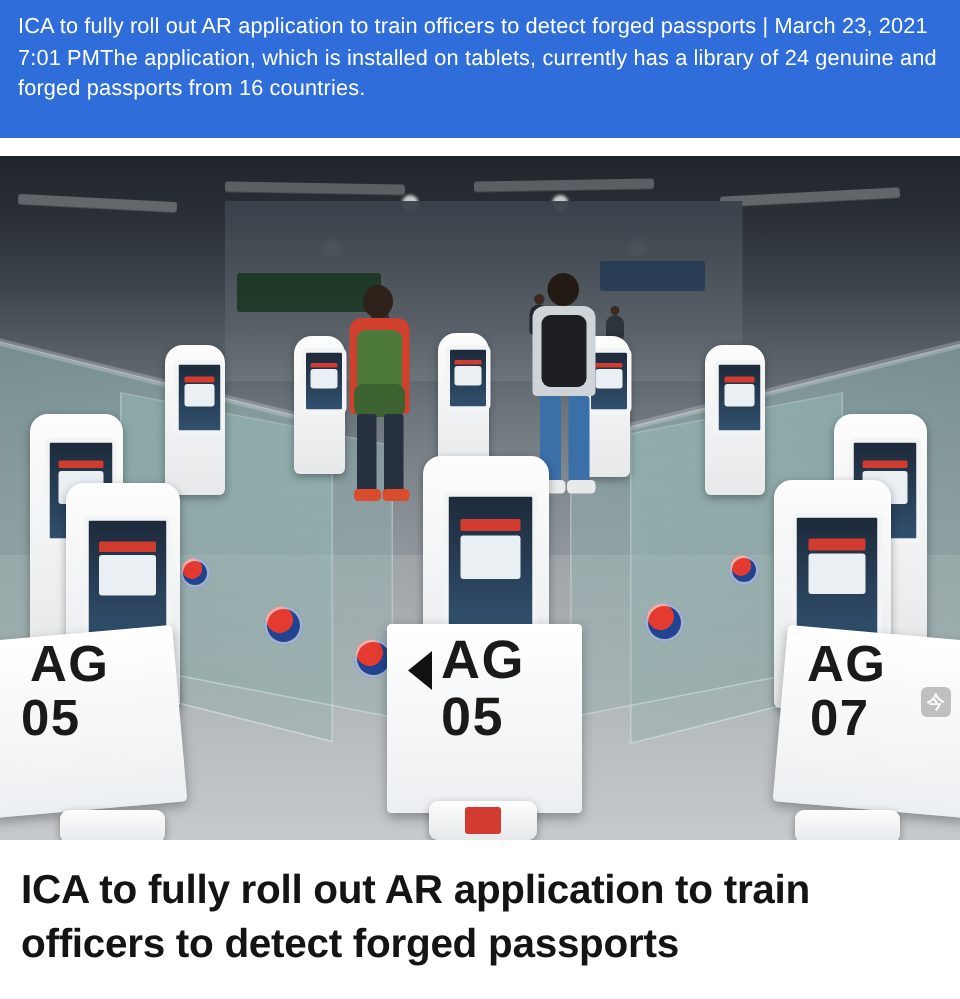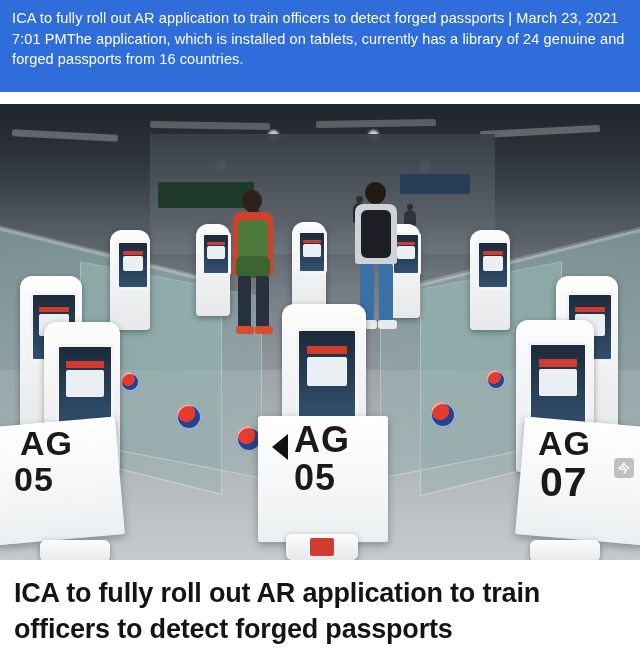--- a/index.html
+++ b/index.html
@@ -351,21 +351,21 @@
       <div class="armtext" style="left:20px; top:322px; font-size:34px;">AG</div>
       <div class="armtext" style="left:14px; top:358px; font-size:34px;">05</div>
 
       <div class="armbar" style="left:258px; top:312px; width:130px; height:126px;"></div>
       <div class="chevron" style="left:272px; top:330px;"></div>
       <div class="armtext" style="left:294px; top:318px; font-size:36px;">AG</div>
       <div class="armtext" style="left:294px; top:356px; font-size:36px;">05</div>
 
       <div class="armbar" style="left:520px; top:318px; width:130px; height:118px; transform: rotate(5deg);"></div>
       <div class="armtext" style="left:538px; top:322px; font-size:34px;">AG</div>
-      <div class="armtext" style="left:540px; top:358px; font-size:41px;">07</div>
+      <div class="armtext" style="left:540px; top:358px; font-size:34px;">07</div>
 
       <div class="kiosk" style="left:286px; top:430px; width:72px; height:26px; border-radius:6px;">
         <div style="position:absolute; left:24px; top:4px; width:24px; height:18px; background:#d23b2f; border-radius:2px;"></div>
       </div>
       <div class="kiosk" style="left:40px; top:436px; width:70px; height:22px; border-radius:6px;"></div>
       <div class="kiosk" style="left:530px; top:436px; width:70px; height:22px; border-radius:6px;"></div>
     </div>
   </div>
 
   <div class="headline">ICA to fully roll out AR application to train officers to detect forged passports</div>

